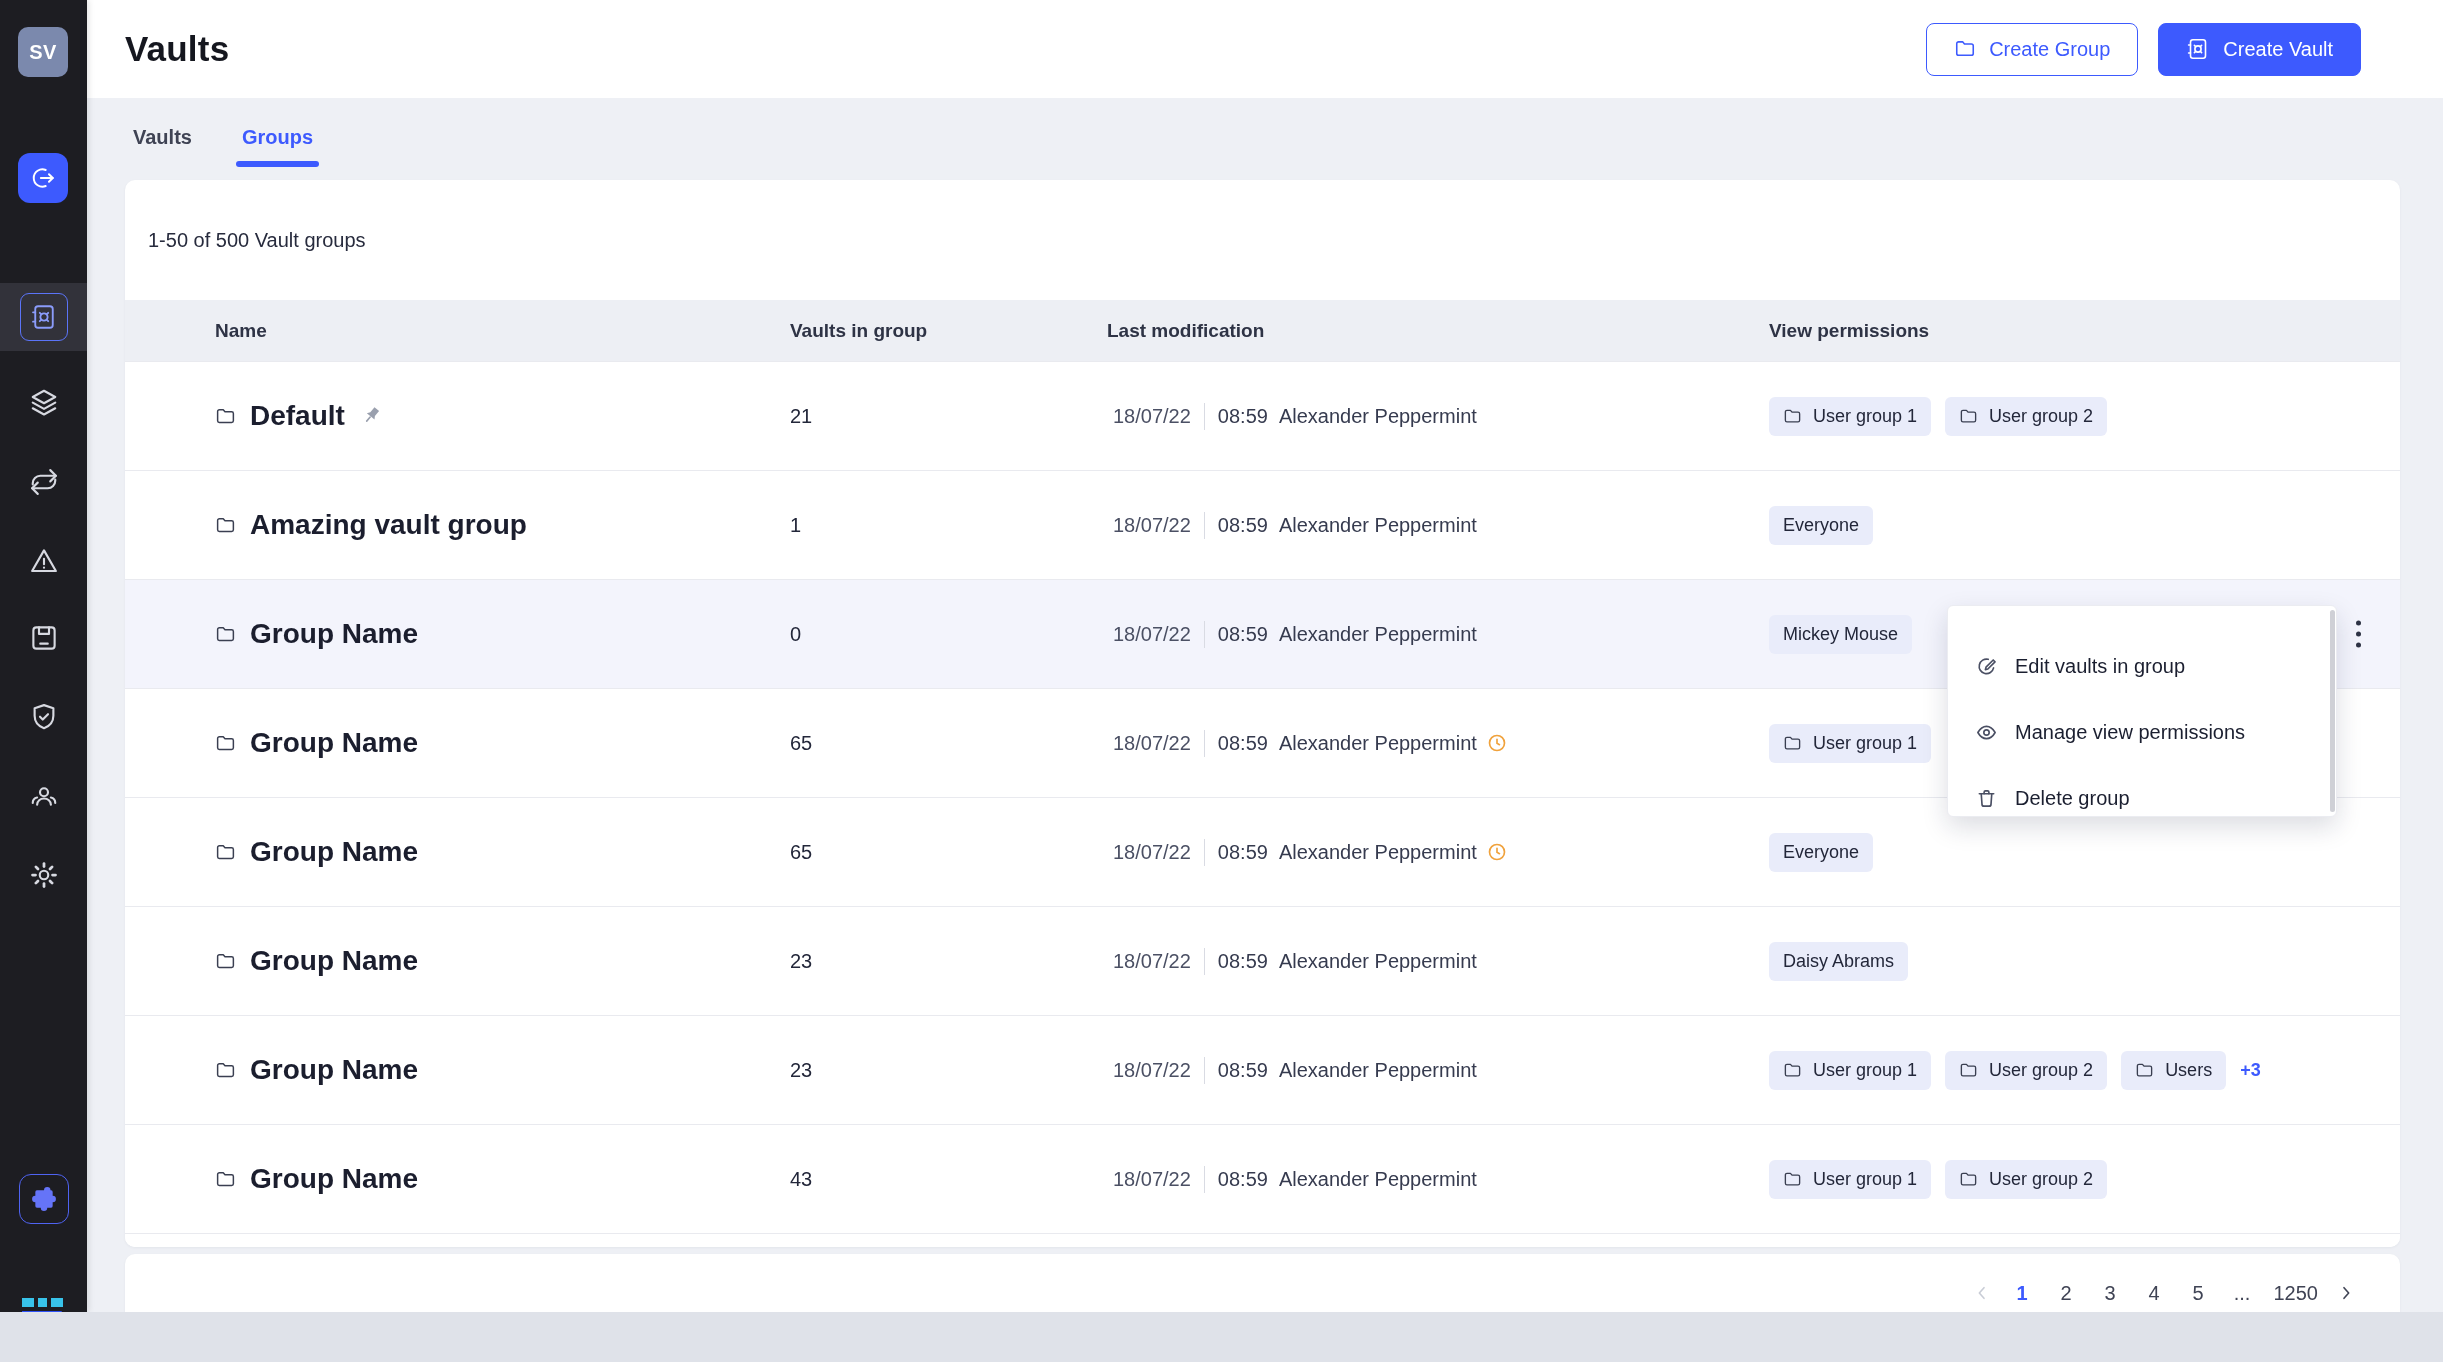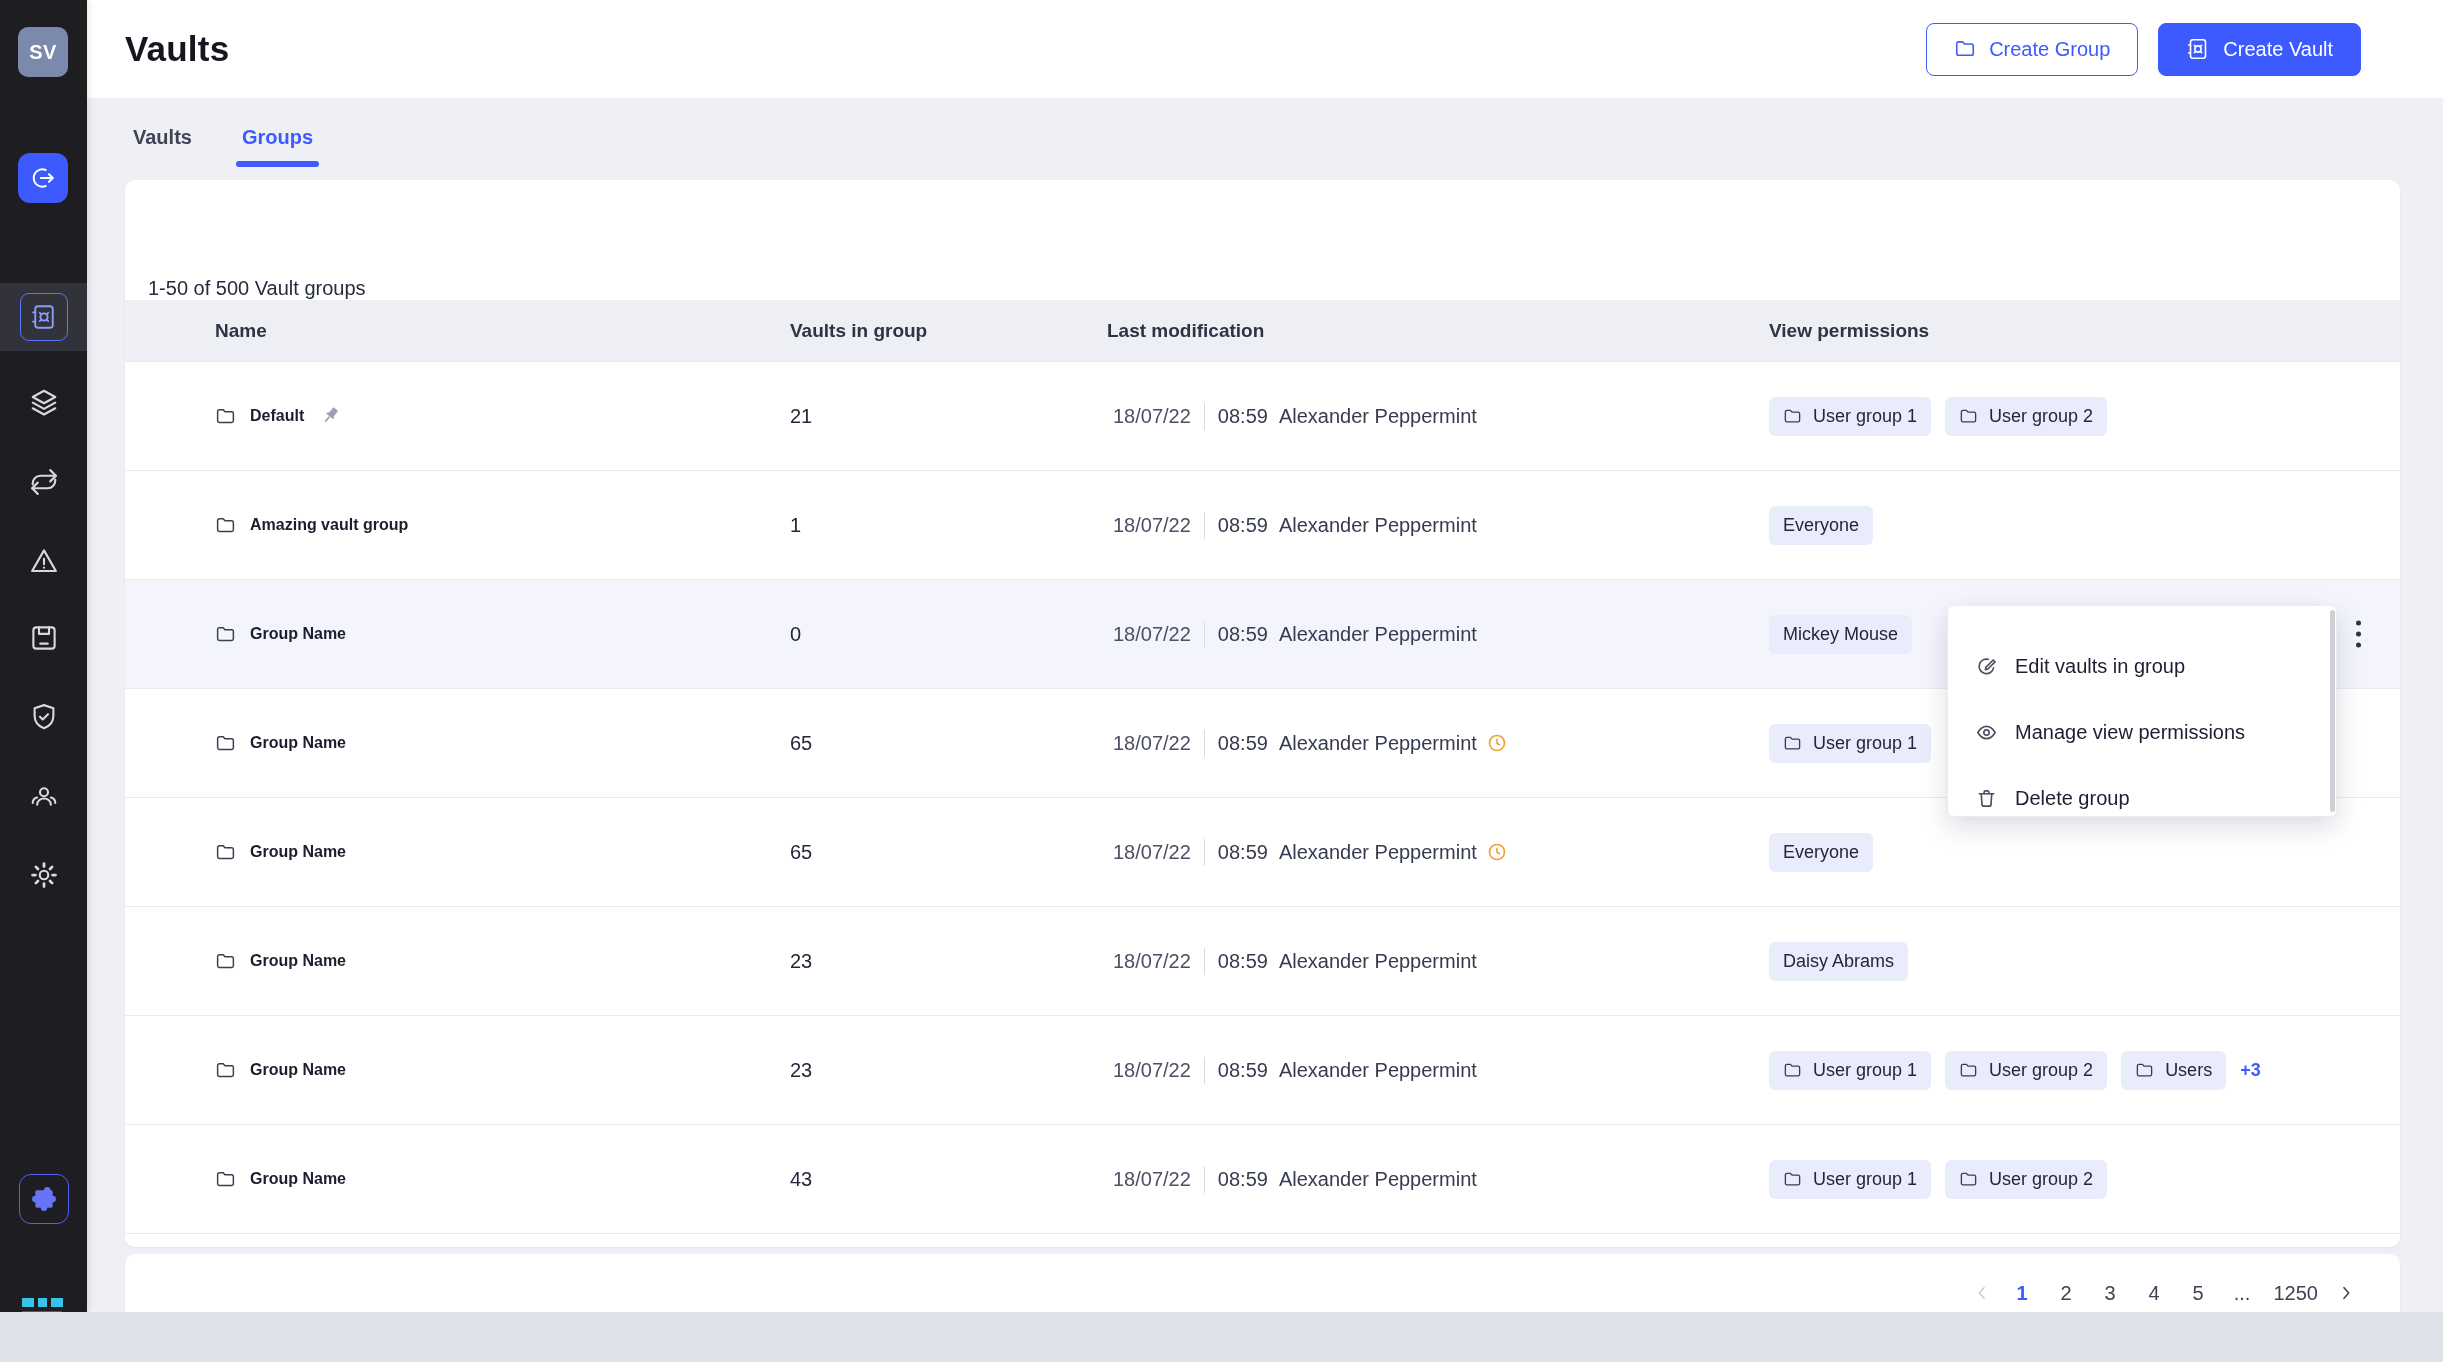--- a/index.html
+++ b/index.html
@@ -40,35 +40,35 @@
   .btn-primary{background:#3d5afe;border:1.5px solid #3d5afe;color:#fff;}
 
   .content{padding:28px 43px 0 38px;}
   .tabs{display:flex;gap:50px;padding-left:8px;margin-bottom:13px;}
   .tab{font-size:20px;font-weight:700;color:#3f4354;padding-bottom:18px;position:relative;cursor:pointer;}
   .tab.active{color:#3d5afe;}
   .tab.active::after{content:"";position:absolute;left:-6px;right:-6px;bottom:0;height:6px;
        border-radius:3px;background:#3d5afe;}
 
   .card{background:#fff;border-radius:10px;overflow:hidden;box-shadow:0 1px 3px rgba(25,30,60,.05);}
-  .card-top{height:120px;display:flex;align-items:flex-end;padding:0 23px;box-sizing:border-box;}
+  .card-top{height:120px;display:flex;align-items:center;padding:0 23px;box-sizing:border-box;}
   .count{font-size:20px;color:#272b3d;}
   .search{margin-left:auto;width:487px;height:55px;border:1px solid #d8dbe3;border-radius:8px;
        display:flex;align-items:center;padding:0 16px;gap:11px;box-sizing:border-box;background:#fff;}
   .search input{border:none;outline:none;font-size:19px;color:#3c4152;width:100%;background:transparent;
        font-family:inherit;}
   .search input::placeholder{color:#3c4152;opacity:1;}
 
   .grid-cols{display:grid;grid-template-columns:665px 317px 662px 1fr;align-items:center;}
   .thead{height:61px;background:#edeff4;font-size:19px;font-weight:700;color:#2e3345;}
   .thead .cell:first-child{padding-left:90px;}
 
   .trow{height:108px;border-top:1px solid #e9eaef;position:relative;background:#fff;}
   .trow.highlighted{background:#f3f4fc;}
-  .c-name{padding-left:90px;display:flex;align-items:center;gap:14px;font-weight:700;font-size:16px;color:#1b1e2e;}
+  .c-name{padding-left:90px;display:flex;align-items:center;gap:14px;font-weight:700;font-size:28px;color:#1b1e2e;}
   .c-vaults{font-size:20px;color:#23273a;}
   .c-mod{display:flex;align-items:center;font-size:20px;padding-left:6px;}
   .c-mod .date{color:#4b5064;}
   .c-mod .vsep{width:1px;height:27px;background:#d9dbe3;margin:0 13px;}
   .c-mod .time{color:#363b4f;margin-right:11px;}
   .c-mod .user{color:#363b4f;}
   .c-mod .clock{margin-left:10px;flex:none;}
   .c-perms{display:flex;align-items:center;gap:14px;padding-right:49px;}
   .chips{display:flex;gap:14px;}
   .chip{height:39px;background:#e9ecfa;border-radius:6px;display:inline-flex;align-items:center;gap:11px;

